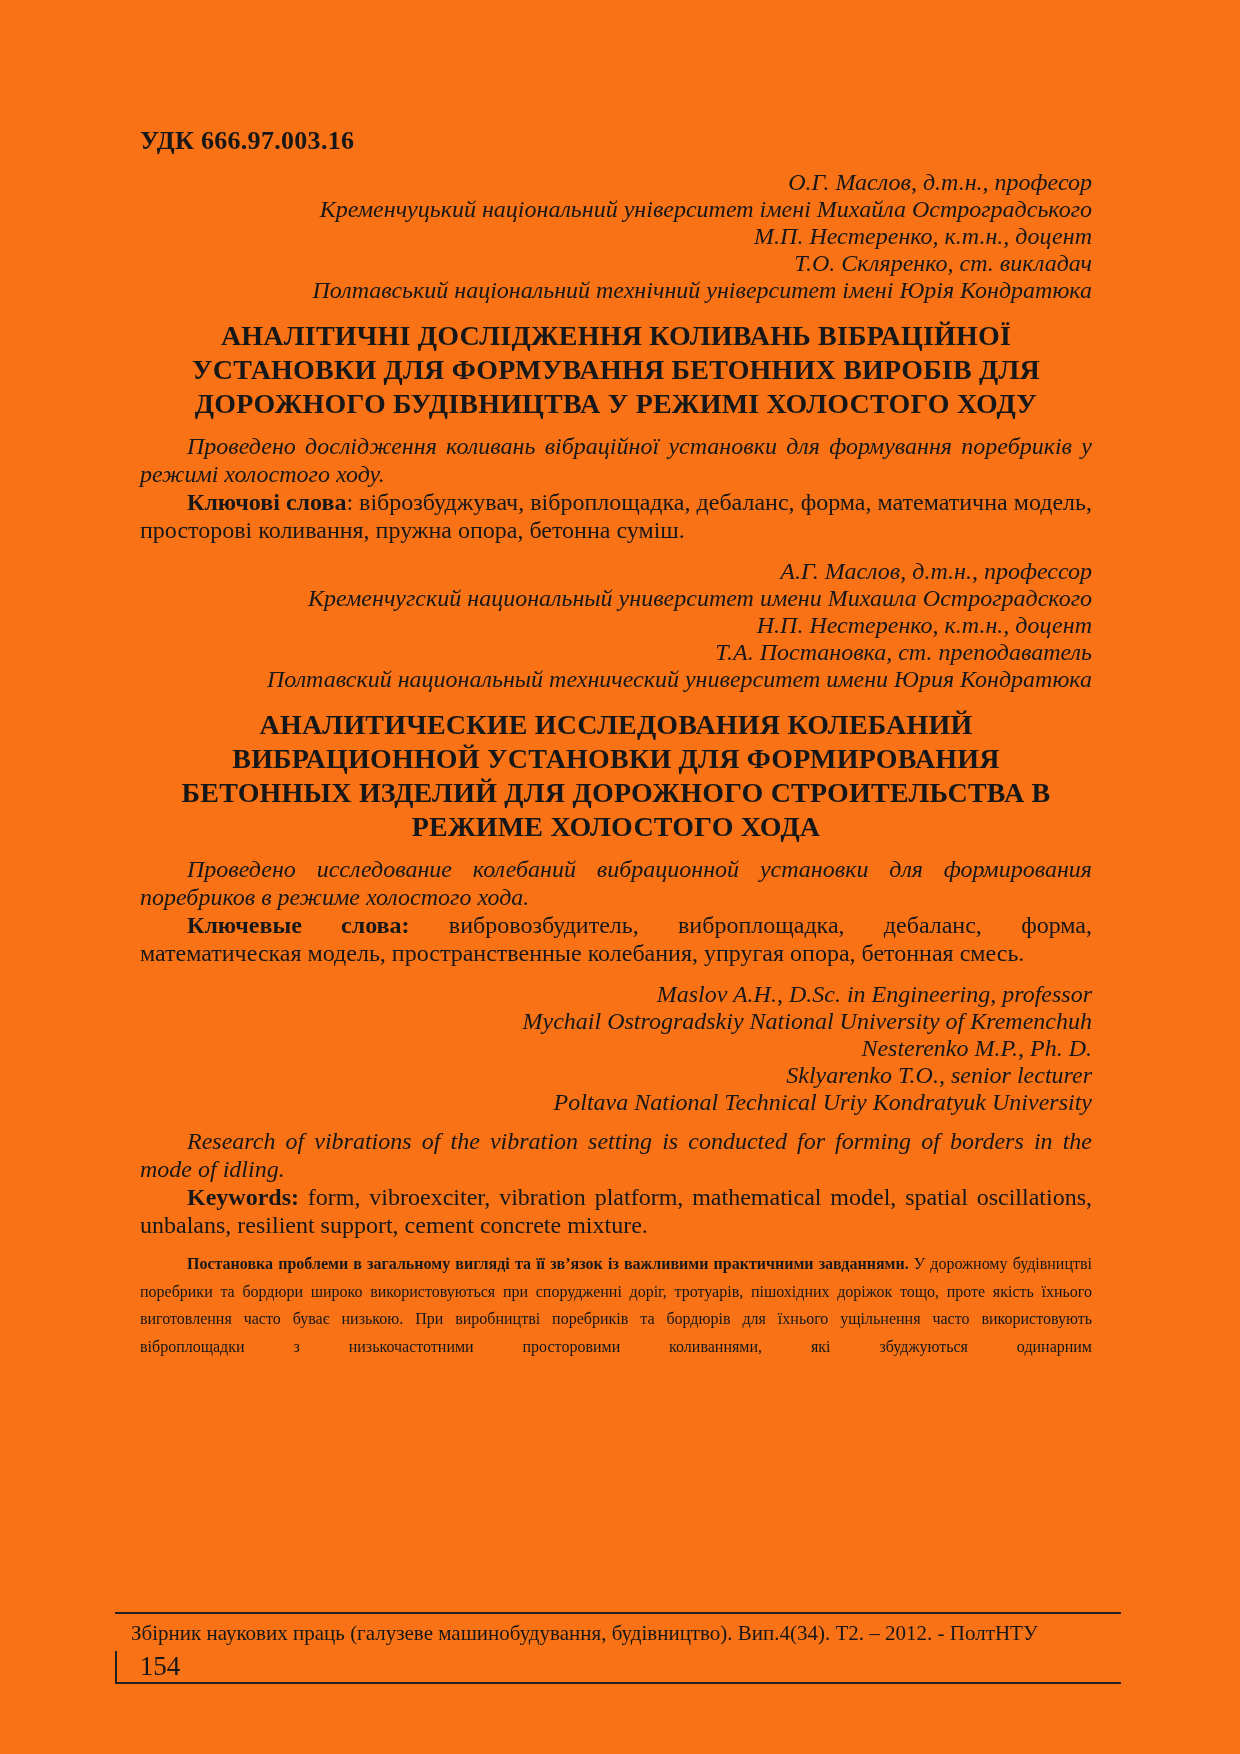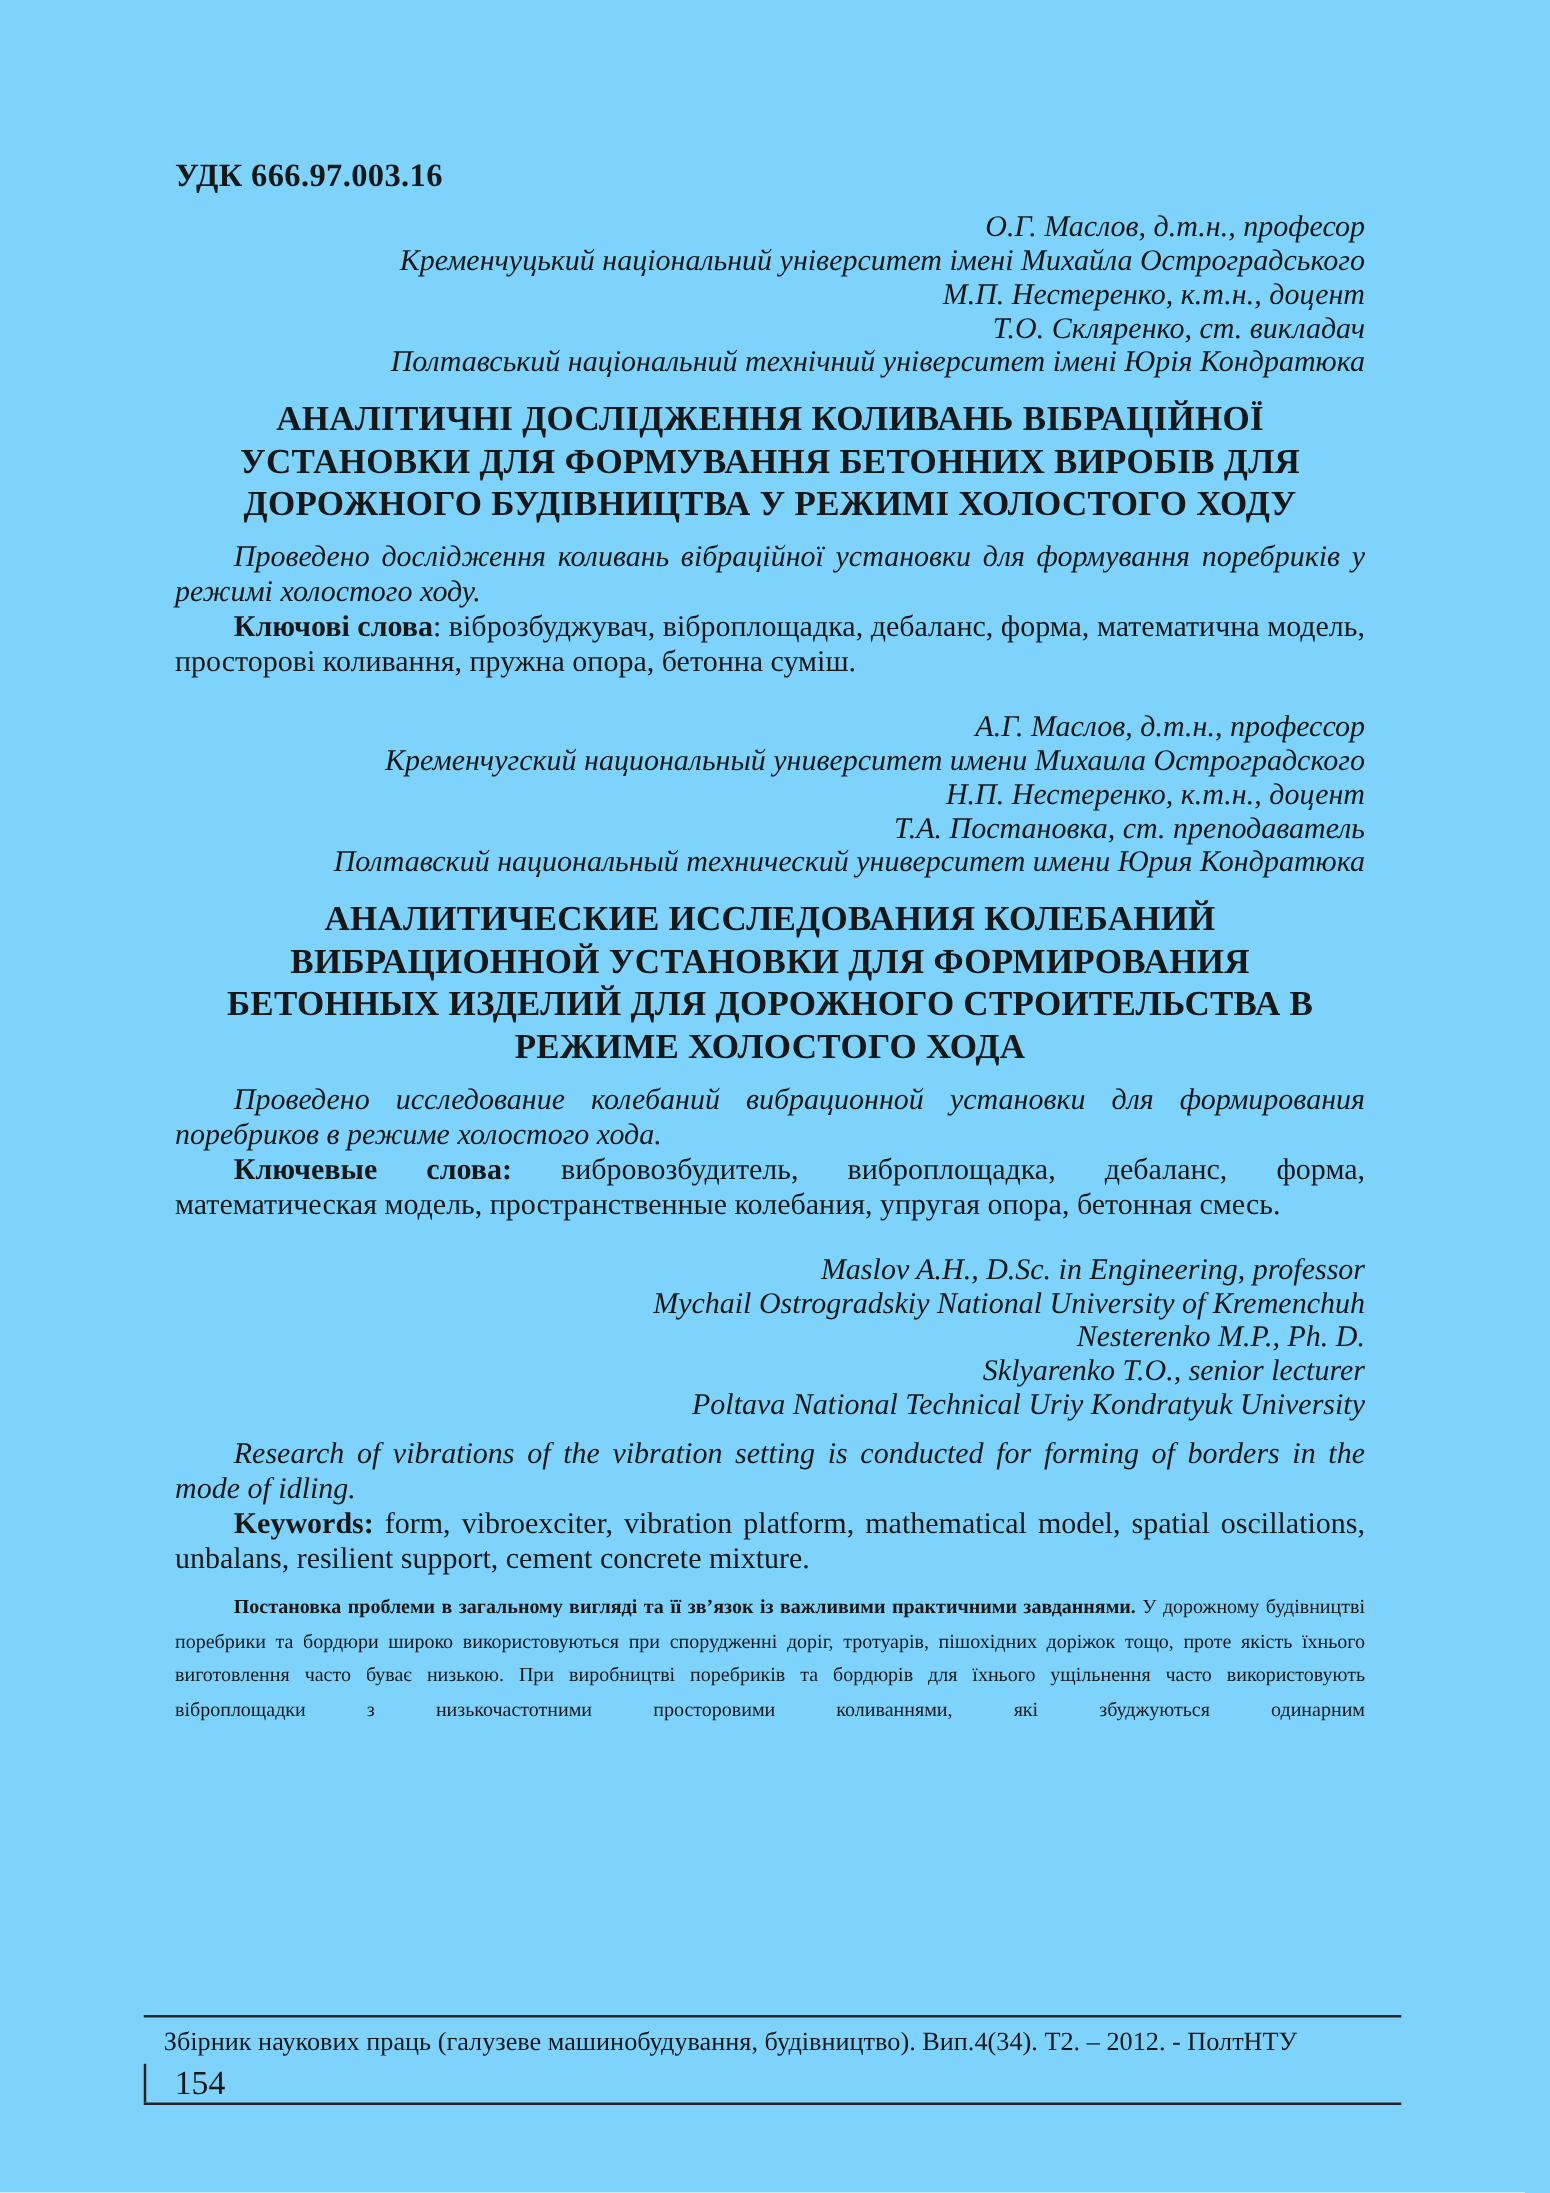--- a/index.html
+++ b/index.html
@@ -1,40 +1,40 @@
 <!DOCTYPE html>
 <html lang="uk"><head>
 <meta charset="utf-8">
 <style>
   html, body { margin: 0; padding: 0; background: #ffffff; }
   .page {
     position: relative;
     width: 1240px;
     height: 1754px;
-    background: #7dd3fc;
+    background: #f97316;
     color: #171717;
     font-family: "Liberation Serif", serif;
     box-sizing: border-box;
     padding: 126px 148px 0 140px;
     overflow: hidden;
   }
   .udc {
     font-weight: bold;
     font-size: 26px;
     line-height: 30px;
     letter-spacing: 0.3px;
   }
   .authors {
     margin-top: 13px;
     text-align: right;
     font-style: italic;
     font-size: 24px;
     line-height: 27px;
   }
-  .authors.gap { margin-top: 25px; }
+  .authors.gap { margin-top: 14px; }
   .article-title {
     margin: 15px 0 0 0;
     text-align: center;
     font-weight: bold;
     font-size: 28px;
     line-height: 34px;
     white-space: pre-line;
     letter-spacing: 0.2px;
   }
   .abstract {

